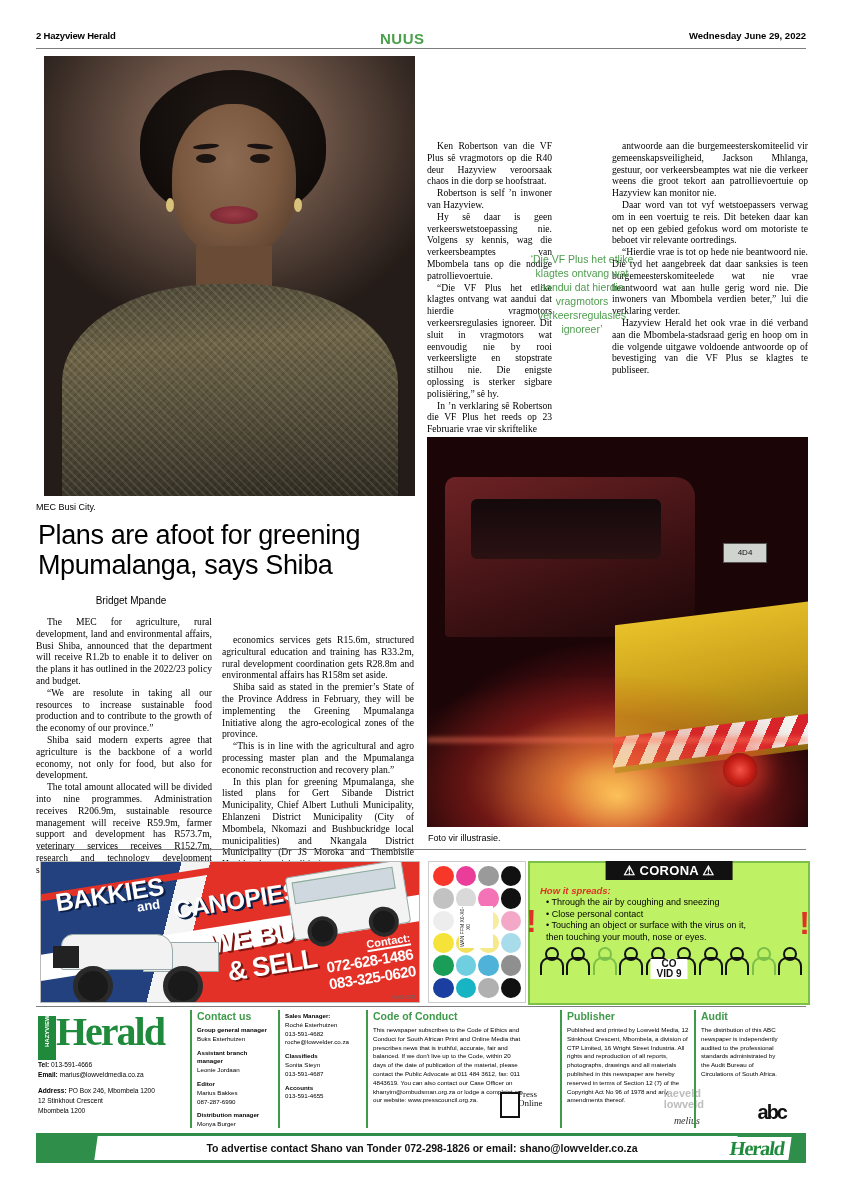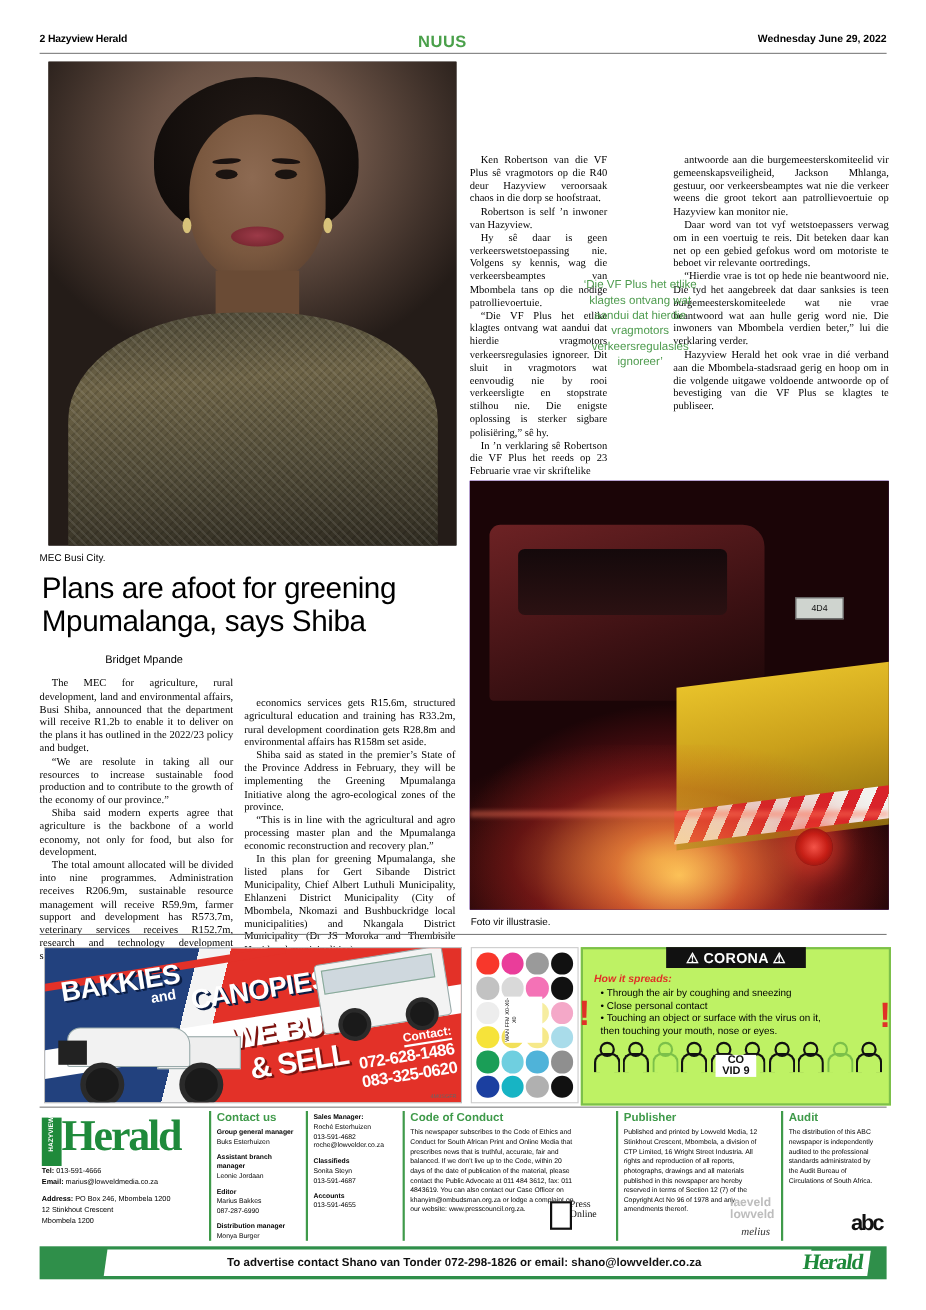--- a/index.html
+++ b/index.html
@@ -492,21 +492,21 @@
   <div class="footbox" style="left:560px;width:146px;position:absolute;">
     <div class="fb-title">Publisher</div>
     <div class="fb-body" style="width:132px">Published and printed by Lowveld Media, 12 Stinkhout Crescent, Mbombela, a division of CTP Limited, 16 Wright Street Industria. All rights and reproduction of all reports, photographs, drawings and all materials published in this newspaper are hereby reserved in terms of Section 12 (7) of the Copyright Act No 96 of 1978 and any amendments thereof.</div>
     <div class="laeveld">
       <div>laeveld</div>
       <div>lowveld</div>
     </div>
     <div class="sig">melius</div>
   </div>
 
-  <div class="footbox" style="left:710px;width:96px;position:absolute;">
+  <div class="footbox" style="left:694px;width:96px;position:absolute;">
     <div class="fb-title">Audit</div>
     <div class="fb-body" style="width:84px">The distribution of this ABC newspaper is independently audited to the professional standards administrated by the Audit Bureau of Circulations of South Africa.</div>
     <div class="abc">abc</div>
   </div>
 
   <div class="adbar">
     <div class="adbar-white"></div>
     <div class="adbar-text">To advertise contact Shano van Tonder 072-298-1826 or email: shano@lowvelder.co.za</div>
     <div class="adbar-logo">Herald</div>
   </div>

